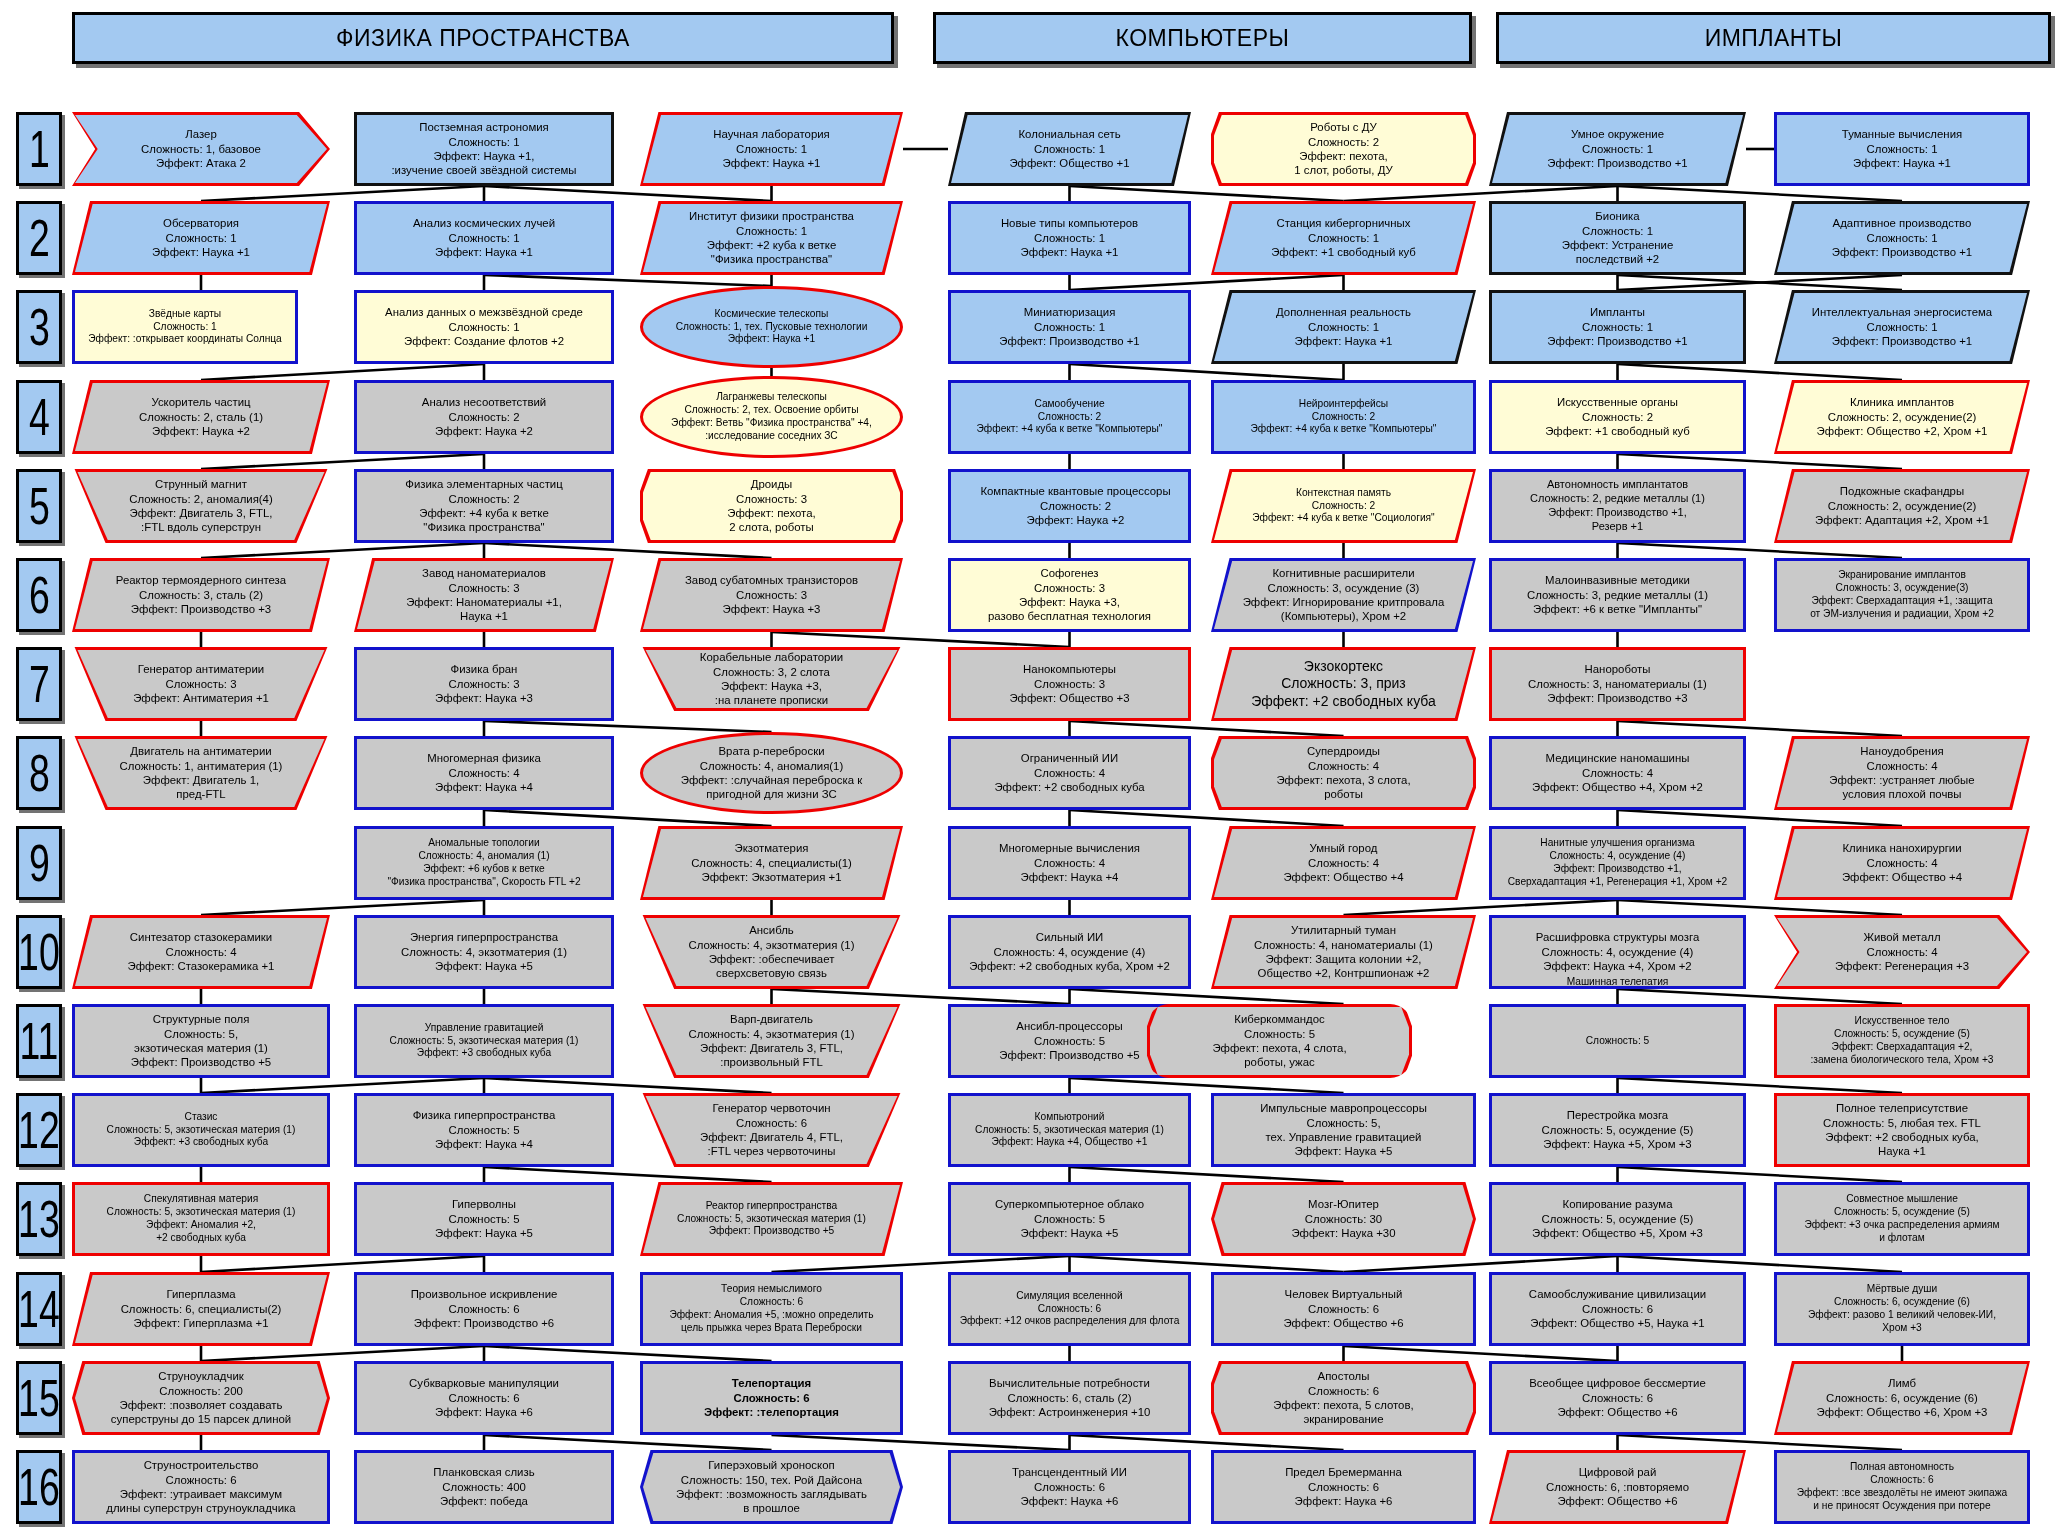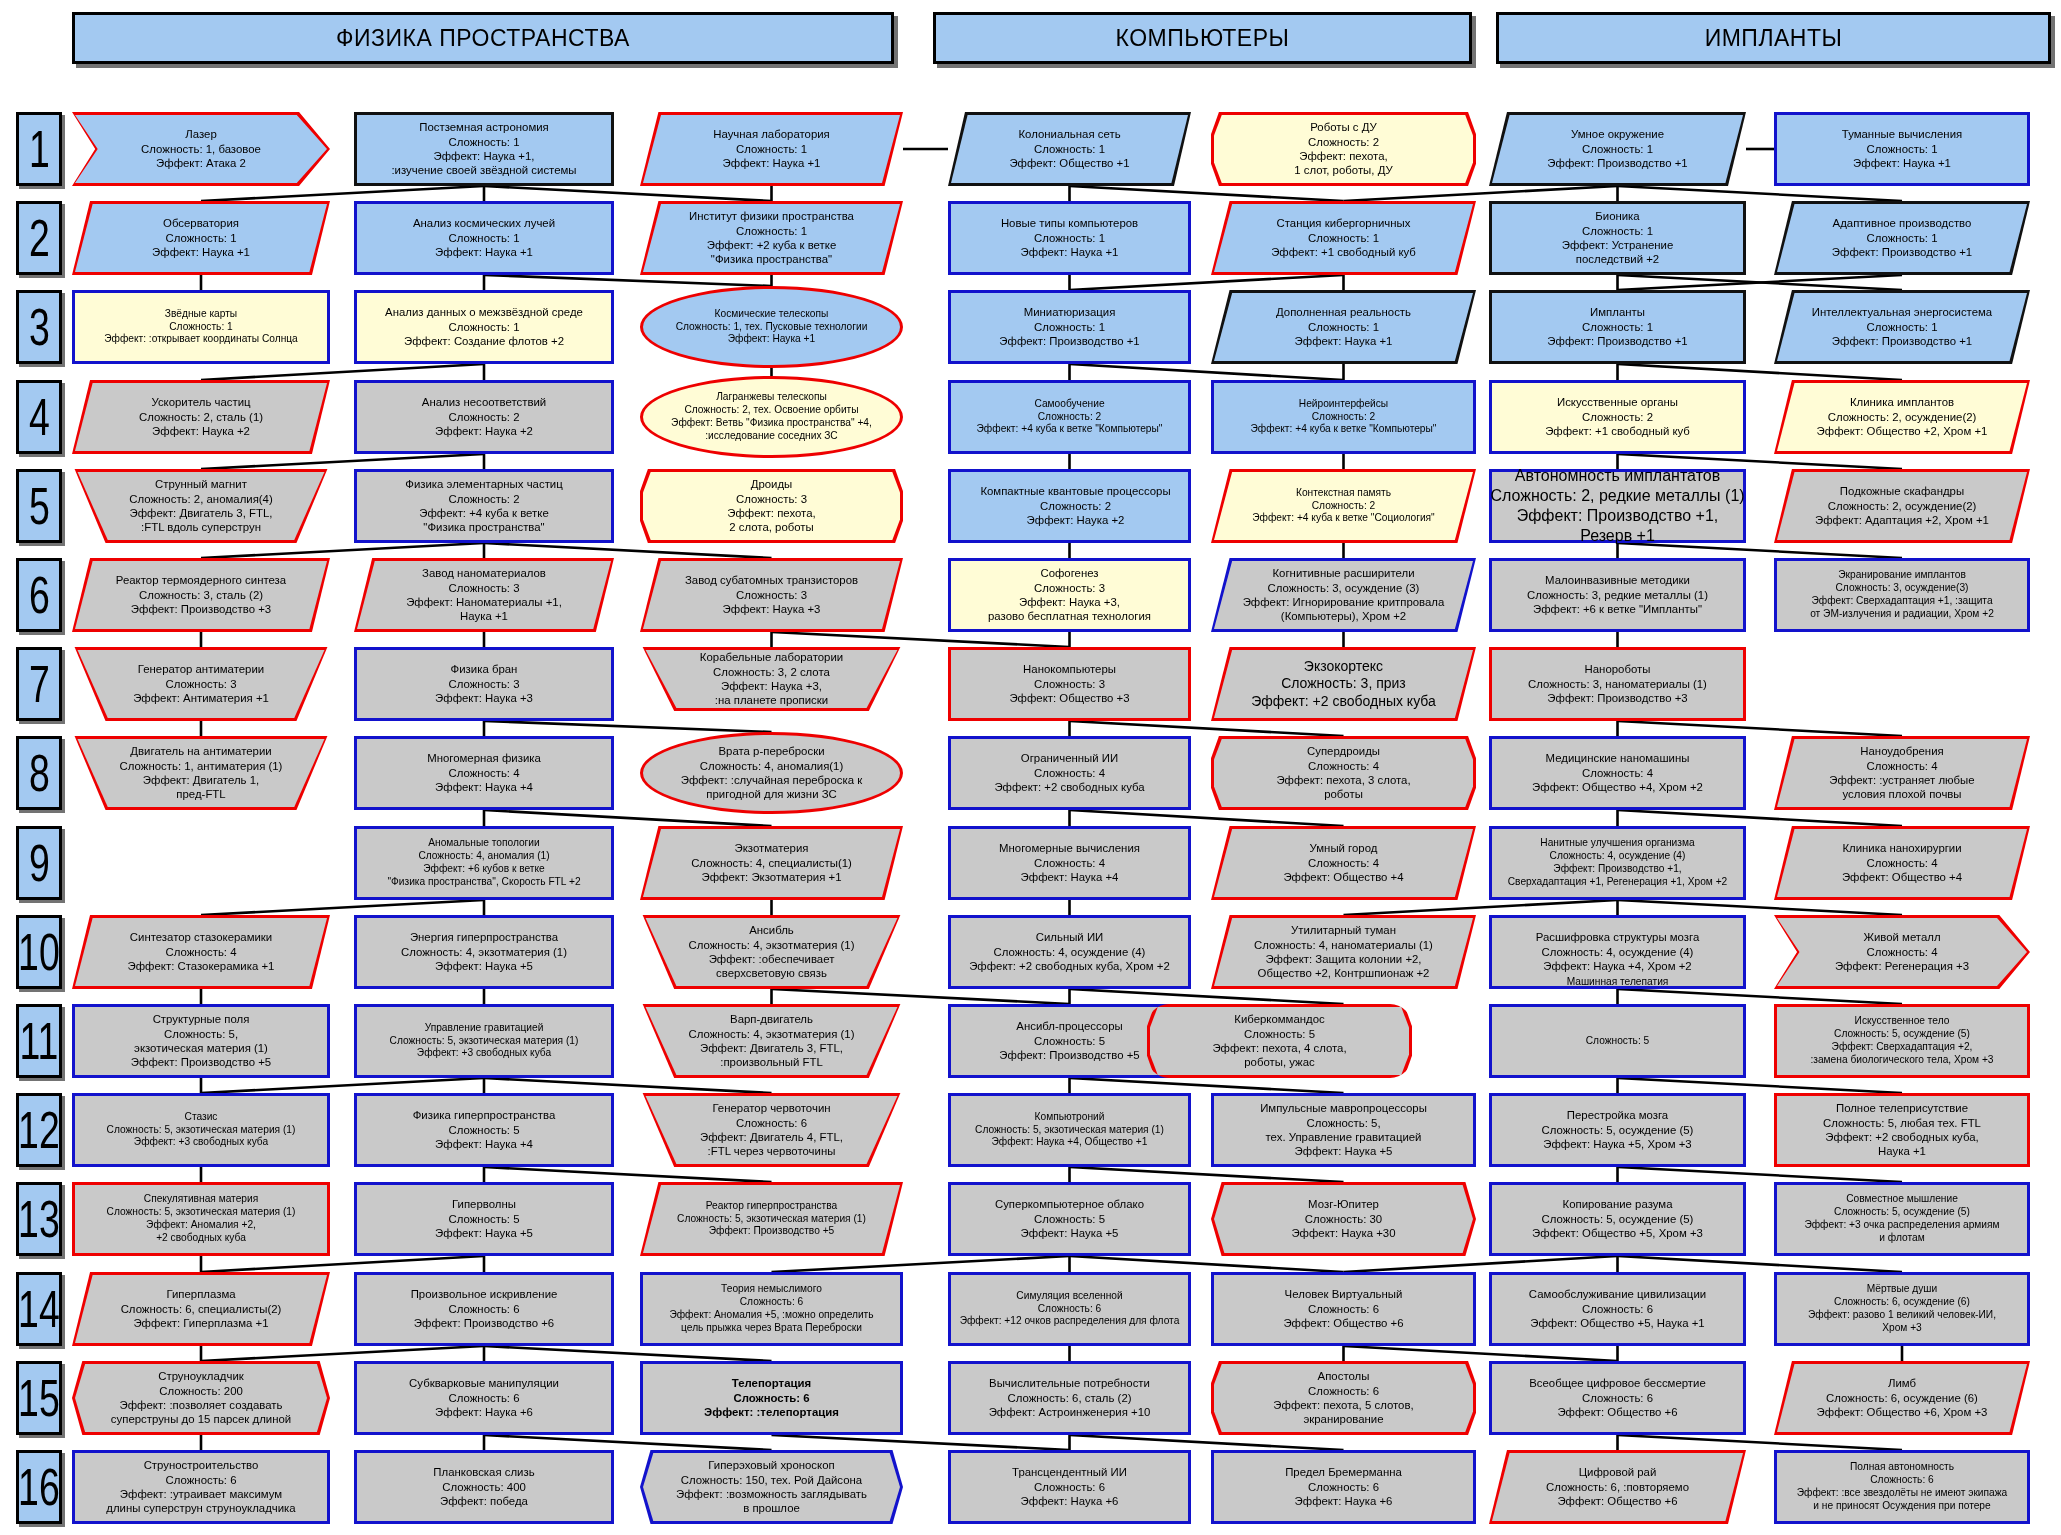--- a/index.html
+++ b/index.html
@@ -315,21 +315,21 @@
         </div>
       </div>
       <div class="node shape-para" style="left: 1774px; top: 201px; width: 256px; height: 74px; background: rgb(17, 17, 17);">
         <div class="fill" style="background: rgb(163, 201, 241);"></div>
         <div class="txt" style="font-size: 11.4px;">
           <div>Адаптивное производство</div>
           <div>Сложность: 1</div>
           <div>Эффект: Производство +1</div>
         </div>
       </div>
-      <div class="node shape-rect" style="left: 72px; top: 290px; width: 258px; height: 74px; border-color: rgb(18, 18, 204); background: rgb(255, 252, 214);">
+      <div class="node shape-rect" style="left: 72px; top: 290px; width: 226px; height: 74px; border-color: rgb(18, 18, 204); background: rgb(255, 252, 214);">
         <div class="txt" style="font-size: 10.2px;">
           <div>Звёдные карты</div>
           <div>Сложность: 1</div>
           <div>Эффект: :открывает координаты Солнца</div>
         </div>
       </div>
       <div class="node shape-rect" style="left: 354px; top: 290px; width: 260px; height: 74px; border-color: rgb(18, 18, 204); background: rgb(255, 252, 214);">
         <div class="txt" style="font-size: 11.4px;">
           <div>Анализ данных о межзвёздной среде</div>
           <div>Сложность: 1</div>
@@ -460,21 +460,21 @@
       </div>
       <div class="node shape-para" style="left: 1211px; top: 469px; width: 265px; height: 74px; background: rgb(238, 0, 0);">
         <div class="fill" style="background: rgb(255, 252, 214);"></div>
         <div class="txt" style="font-size: 10.2px;">
           <div>Контекстная память</div>
           <div>Сложность: 2</div>
           <div>Эффект: +4 куба к ветке "Социология"</div>
         </div>
       </div>
       <div class="node shape-rect" style="left: 1489px; top: 469px; width: 257px; height: 74px; border-color: rgb(18, 18, 204); background: rgb(201, 201, 201);">
-        <div class="txt" style="font-size: 16px;">
+        <div class="txt" style="font-size: 11px;">
           <div>Автономность имплантатов</div>
           <div>Сложность: 2, редкие металлы (1)</div>
           <div>Эффект: Производство +1,</div>
           <div>Резерв +1</div>
         </div>
       </div>
       <div class="node shape-para" style="left: 1774px; top: 469px; width: 256px; height: 74px; background: rgb(238, 0, 0);">
         <div class="fill" style="background: rgb(201, 201, 201);"></div>
         <div class="txt" style="font-size: 11.4px;">
           <div>Подкожные скафандры</div>

